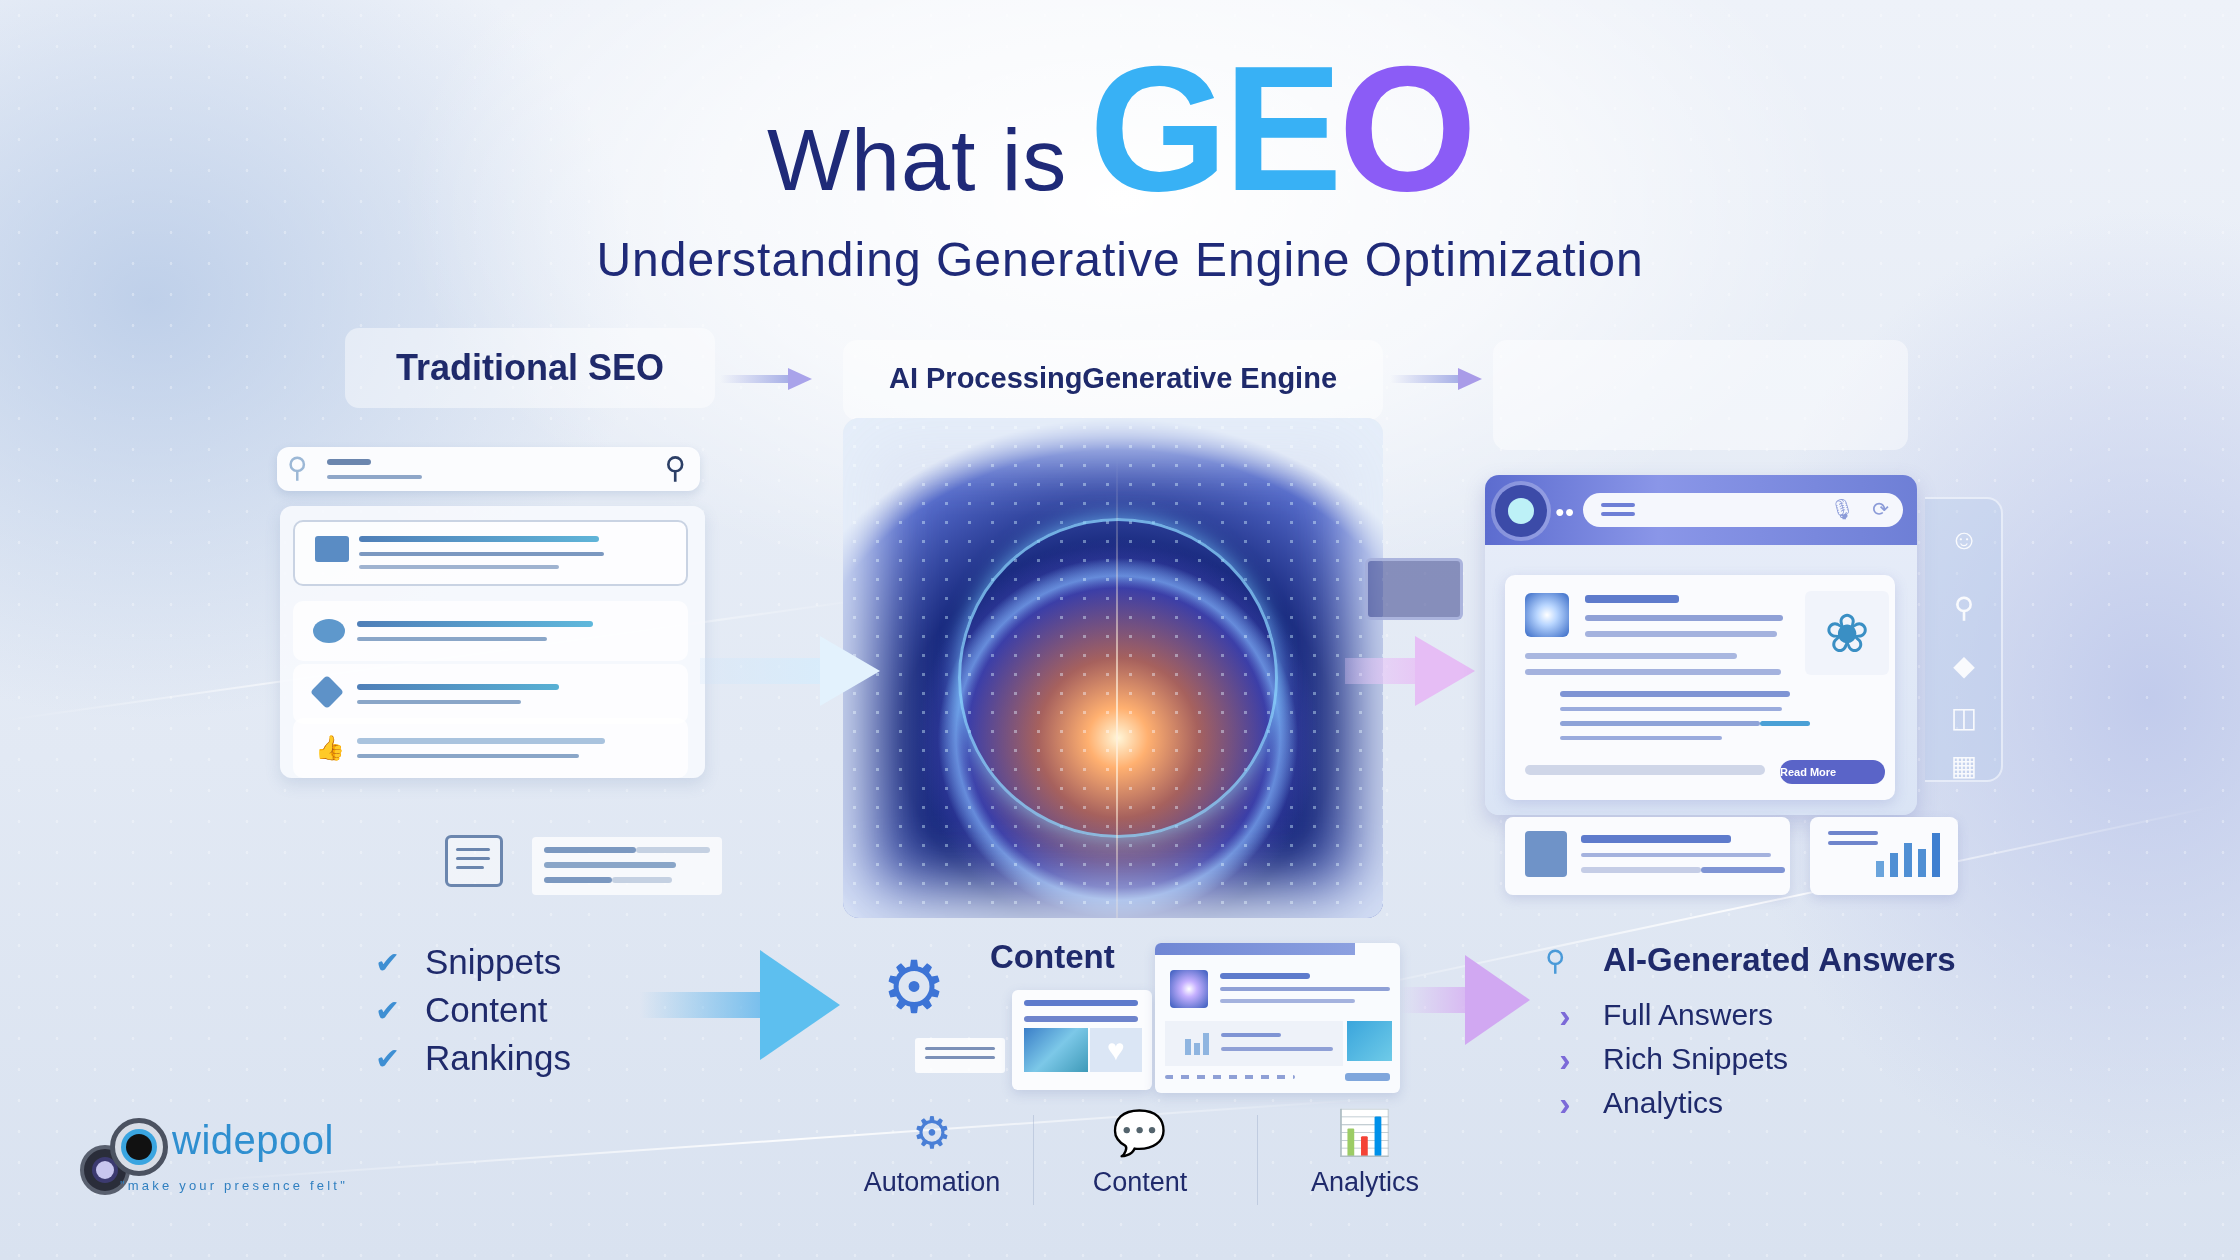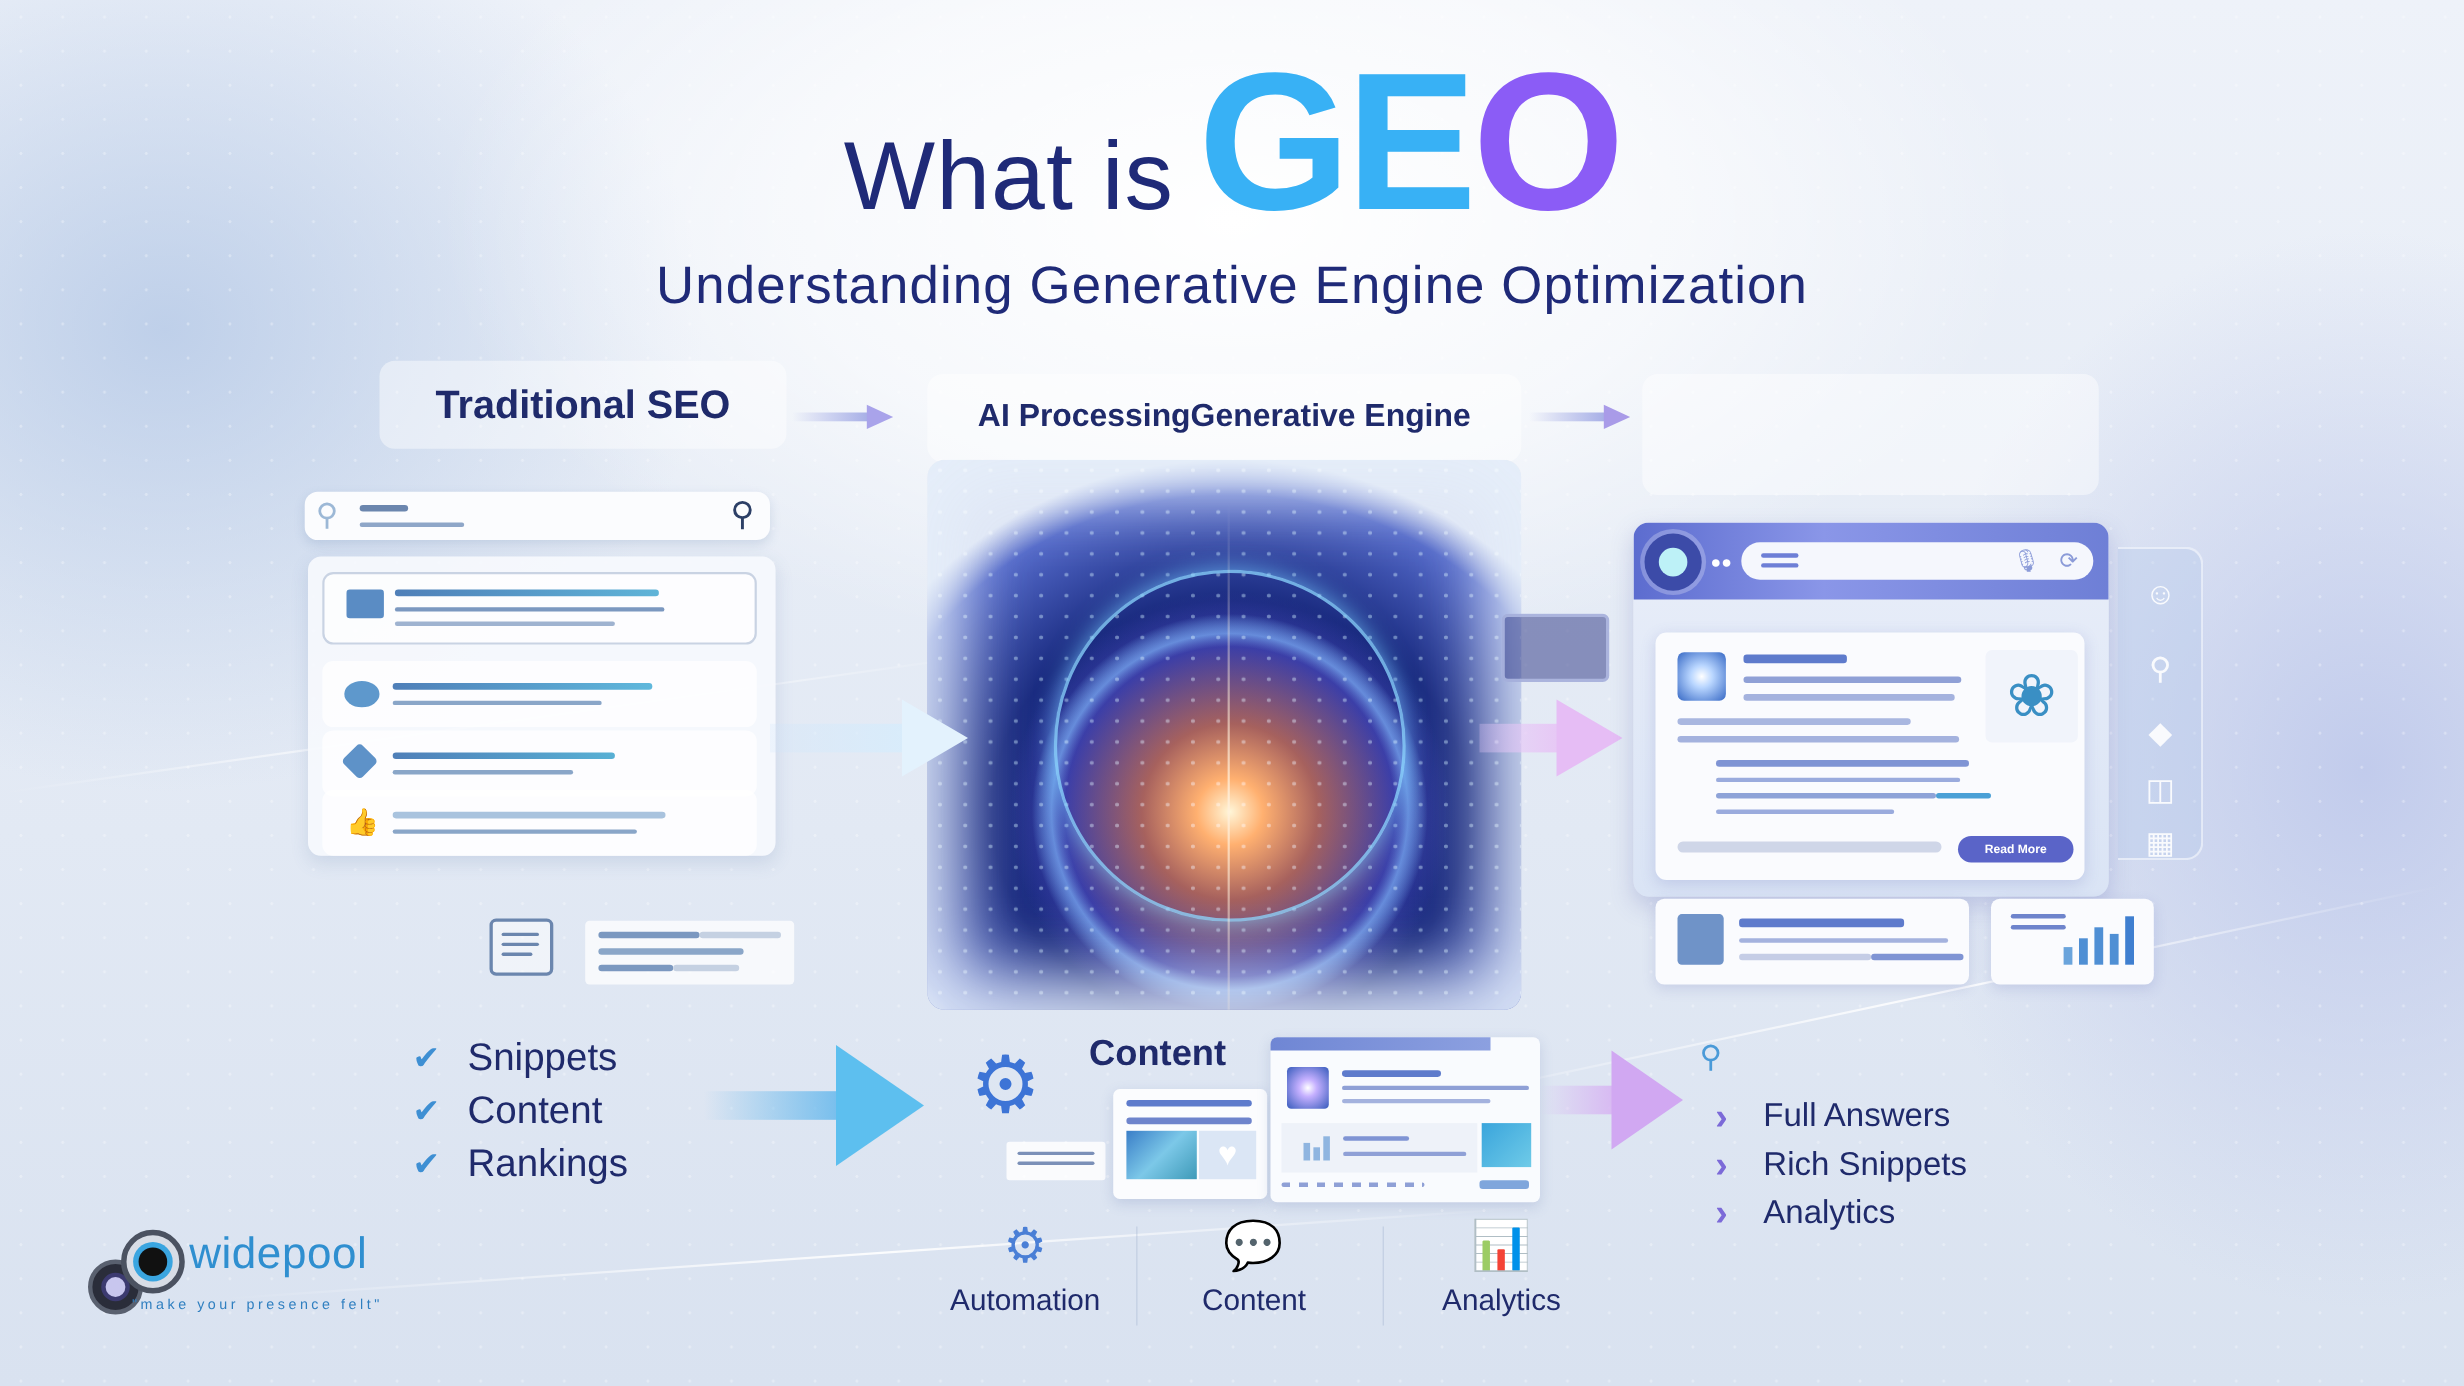--- a/index.html
+++ b/index.html
@@ -57,21 +57,21 @@
   .mini-monitor{position:absolute;left:1365px;top:558px;width:98px;height:62px;border:3px solid rgba(180,190,230,0.8);border-radius:6px;background:rgba(40,50,130,0.5)}
 
   
   .browser{position:absolute;left:1485px;top:475px;width:432px;height:340px;border-radius:14px;
     background:linear-gradient(180deg,#e9eef9,#dae4f5);box-shadow:0 8px 20px rgba(90,100,180,0.25);overflow:hidden}
   .browser .topbar{position:absolute;left:0;top:0;width:100%;height:70px;background:linear-gradient(90deg,#5c6ccf,#8a96e8 40%,#6e7fd6)}
   .browser .urlbar{position:absolute;left:98px;top:18px;width:320px;height:34px;border-radius:17px;background:#f5f7fd}
   .browser .logo{position:absolute;left:10px;top:10px;width:52px;height:52px;border-radius:50%;background:#3c4ba8;box-shadow:0 0 0 4px rgba(255,255,255,0.25)}
   .browser .logo::after{content:"";position:absolute;left:13px;top:13px;width:26px;height:26px;border-radius:50%;background:#bdf1f7}
   .resultcard{position:absolute;left:20px;top:100px;width:390px;height:225px;background:#fafbfe;border-radius:10px;box-shadow:0 4px 14px rgba(90,100,180,0.2)}
-  .readmore{position:absolute;left:275px;top:185px;width:105px;height:24px;border-radius:12px;background:#5a64c8;color:#fff;font-size:11px;font-weight:700;text-align:center;line-height:24px}
+  .readmore{position:absolute;left:275px;top:185px;width:105px;height:24px;border-radius:12px;background:#5a64c8;color:#fff;font-size:11px;font-weight:700;line-height:24px}
   .sidebar-strip{position:absolute;left:1925px;top:497px;width:78px;height:285px;border:2px solid rgba(255,255,255,0.55);border-left:none;border-radius:0 16px 16px 0;background:rgba(180,200,235,0.35)}
   .side-ico{position:absolute;left:20px;width:38px;height:38px;color:#fff;font-size:28px;text-align:center;line-height:38px;opacity:0.9}
   .smallcard{position:absolute;background:#fafbfe;border-radius:8px;box-shadow:0 4px 12px rgba(90,100,180,0.18)}
 
   
   .checklist{position:absolute;left:375px;top:938px}
   .check-item{display:flex;align-items:center;height:48px;font-size:35px;color:#1f2a6b}
   .check-item .ck{width:40px;color:#3e8fd3;font-size:30px;font-weight:700;margin-right:10px}
   .content-title{position:absolute;left:990px;top:938px;font-size:33px;font-weight:700;color:#1f2a6b}
   .answers{position:absolute;left:1545px;top:938px}
@@ -280,20 +280,21 @@
   <div class="bar" style="left:190px;top:130px;width:45px;height:8px;background:#7fa6dc"></div>
 </div>
 <div class="big-arrow" style="left:1400px;top:955px;width:130px;height:90px">
   <div class="shaft" style="top:32px;background:linear-gradient(90deg,rgba(220,190,245,0),#d7b4f2);right:55px"></div>
   <div class="head" style="border-top-width:45px;border-bottom-width:45px;border-left:65px solid #d1a8f2"></div>
 </div>
 
 <div class="answers">
   <div class="ttl">
       <span class="ico">⚲</span>
+      <span>AI-Generated Answers</span>
     </div>
   <div class="it" style="margin-top:12px">
       <span class="chev">›</span>
       <span>Full Answers</span>
     </div>
   <div class="it">
       <span class="chev">›</span>
       <span>Rich Snippets</span>
     </div>
   <div class="it">

